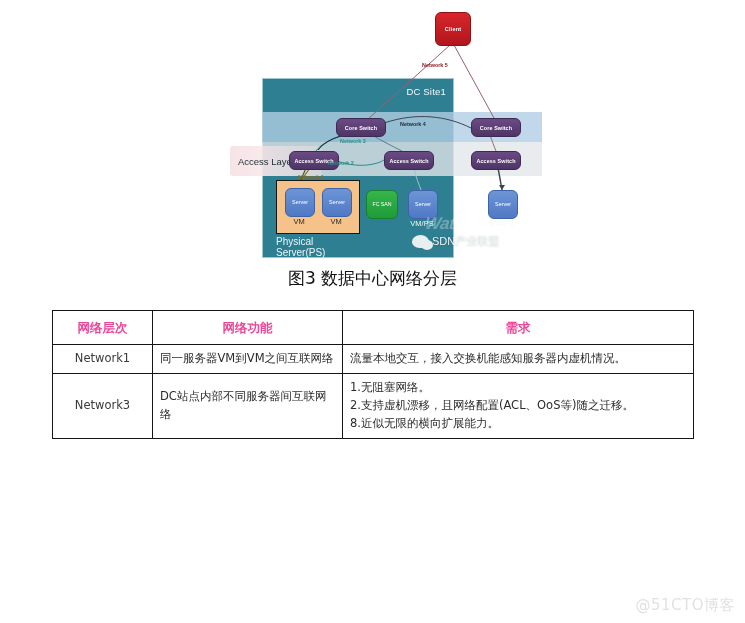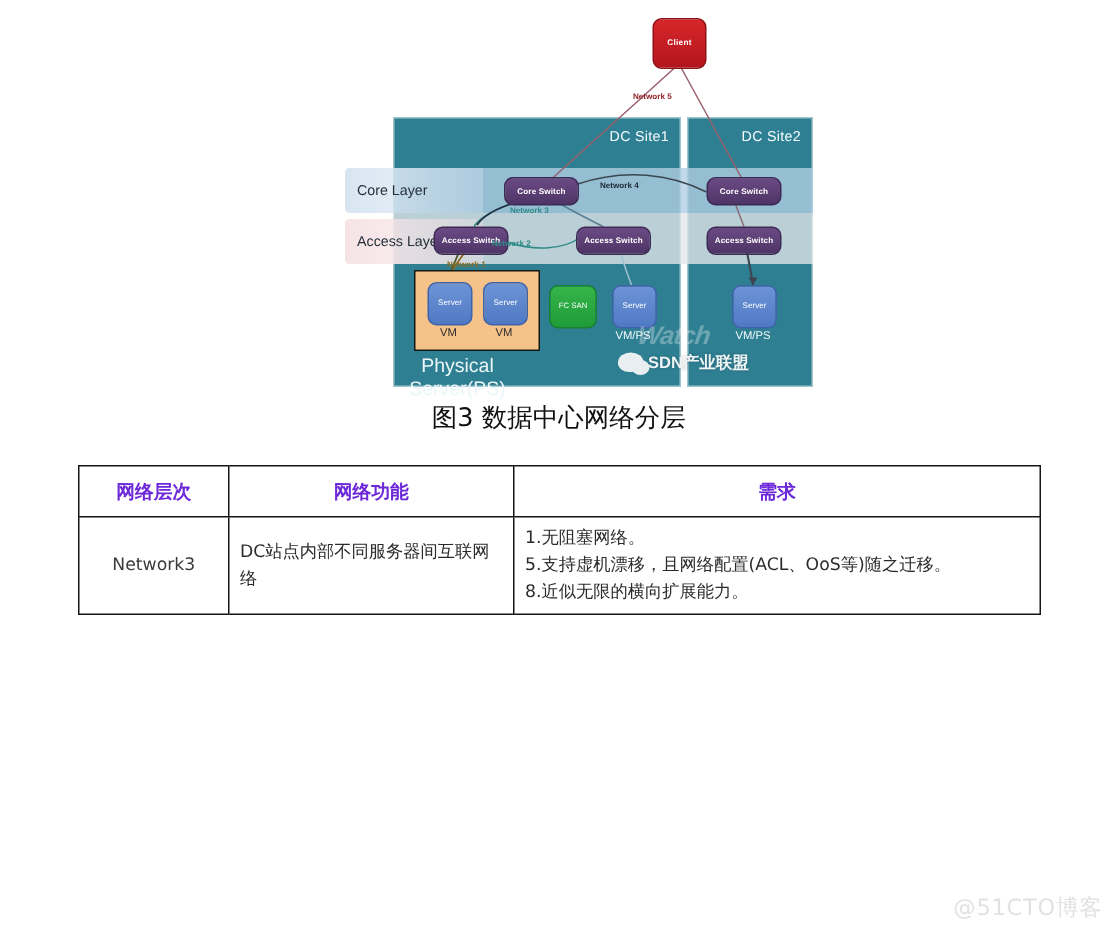--- a/index.html
+++ b/index.html
@@ -120,25 +120,25 @@
   .ps-box {
     position: absolute;
     left: 44px; top: 172px;
     width: 82px; height: 52px;
     background: #f5c289;
     border: 1.5px solid #171717;
     z-index: 3;
   }
   .ps-caption {
     position: absolute;
-    left: 32px; top: 228px;
+    left: 44px; top: 228px;
     width: 82px;
-    text-align: center;
+    text-align: left;
     color: #eaf6f8;
-    font-size: 13px;
+    font-size: 10px;
     z-index: 4;
   }
 
   
   .node {
     position: absolute;
     border-radius: 6px;
     display: flex; align-items: center; justify-content: center;
     text-align: center;
     color: #ffffff;
@@ -217,21 +217,21 @@
     content: "";
     position: absolute;
     left: 9px; top: 5px;
     width: 12px; height: 10px;
     background: #e9eef0;
     border-radius: 50%;
   }
   .wm-sdn .wm-text {
     color: #eef4f6;
     font-size: 11px;
-    font-weight: bold;
+    font-weight: normal;
     text-shadow: 0 0 2px rgba(0,0,0,.25);
   }
 
   
   #caption {
     position: absolute;
     left: 0; top: 267px;
     width: 745px;
     text-align: center;
     font-size: 17px;
@@ -257,21 +257,21 @@
     vertical-align: middle;
     font-size: 11.5px;
     color: #2b2b2b;
     line-height: 1.55;
     font-weight: normal;
   }
   th {
     font-weight: bold;
     text-align: center;
     font-size: 12.5px;
-    color: #6d28d9;
+    color: #ec4899;
     padding: 7px 6px;
   }
   td.c-layer {
     text-align: center;
     font-size: 11.5px;
     color: #3a3a3a;
   }
   td.c-func, td.c-req { text-align: left; }
   .req-line { display: block; }
 
@@ -316,28 +316,24 @@
 
       <path d="M266,160 C268,170 269,176 270,182" stroke="#3d4550" stroke-width="1.4" fill="none"></path>
 
       <path d="M66,179 l-3,-5 l6,0 z" fill="#4a5b2a"></path>
       <path d="M270,182 l-3,-5 l6,0 z" fill="#3d4550"></path>
     </svg>
 
     <div class="site" id="site1">
       <div class="site-title">DC Site1</div>
     </div>
-    <div class="site" id="site2">
-      <div class="site-title">DC Site2</div>
-    </div>
 
     <div class="band" id="band-core"></div>
     <div class="band" id="band-access"></div>
 
-    <div class="layer-label" id="label-core">Core Layer</div>
     <div class="layer-label" id="label-access">Access Layer</div>
 
     <div class="ps-box"></div>
     <div class="ps-caption">Physical Server(PS)</div>
 
     <div class="client-node">Client</div>
 
     <div class="switch cs1">Core Switch</div>
     <div class="switch cs2">Core Switch</div>
     <div class="switch as1">Access Switch</div>
@@ -380,25 +376,32 @@
     </colgroup>
     <thead>
       <tr>
         <th>网络层次</th>
         <th>网络功能</th>
         <th>需求</th>
       </tr>
     </thead>
     <tbody>
         <tr>
+          <td class="c-layer">Network1</td>
+          <td class="c-func">同一服务器VM到VM之间互联网络</td>
+          <td class="c-req">
+            <span class="req-line">流量本地交互，接入交换机能感知服务器内虚机情况。</span>
+          </td>
+        </tr>
+        <tr>
           <td class="c-layer">Network3</td>
           <td class="c-func">DC站点内部不同服务器间互联网络</td>
           <td class="c-req">
             <span class="req-line">1.无阻塞网络。</span>
-            <span class="req-line">5.支持虚机漂移，且网络配置(ACL、OoS等)随之迁移。</span>
+            <span class="req-line">2.支持虚机漂移，且网络配置(ACL、OoS等)随之迁移。</span>
             <span class="req-line">8.近似无限的横向扩展能力。</span>
           </td>
         </tr>
       </tbody>
   </table>
 </div>
 
 <div id="wm-51cto">@51CTO博客</div>
 
 </body></html>

